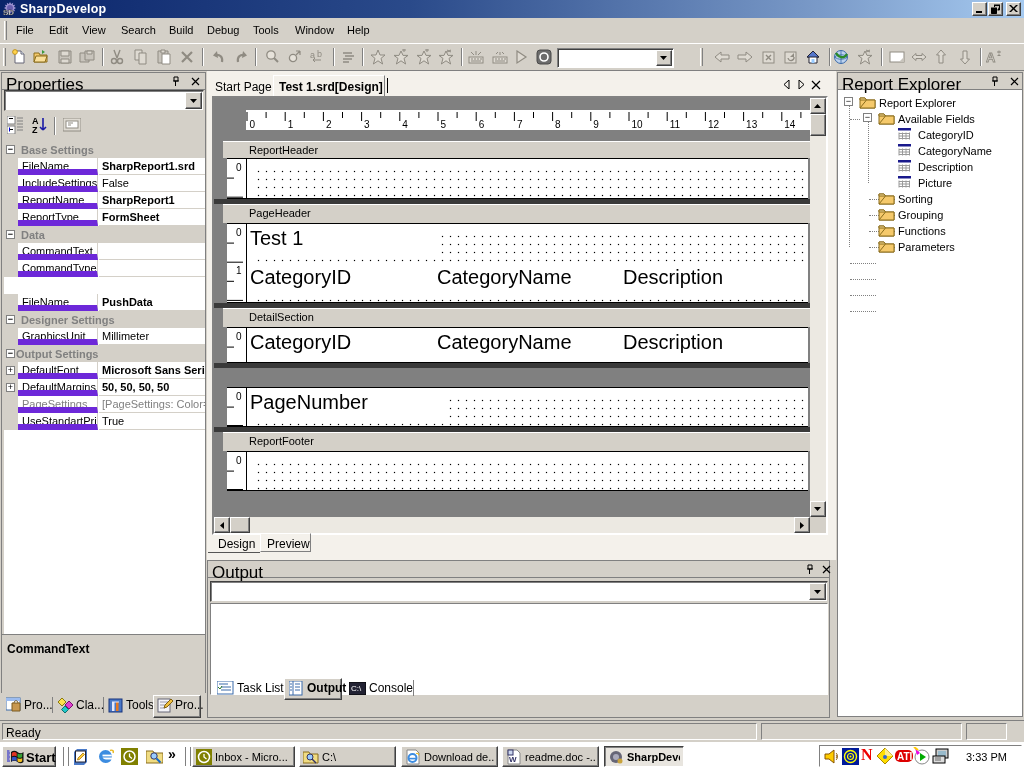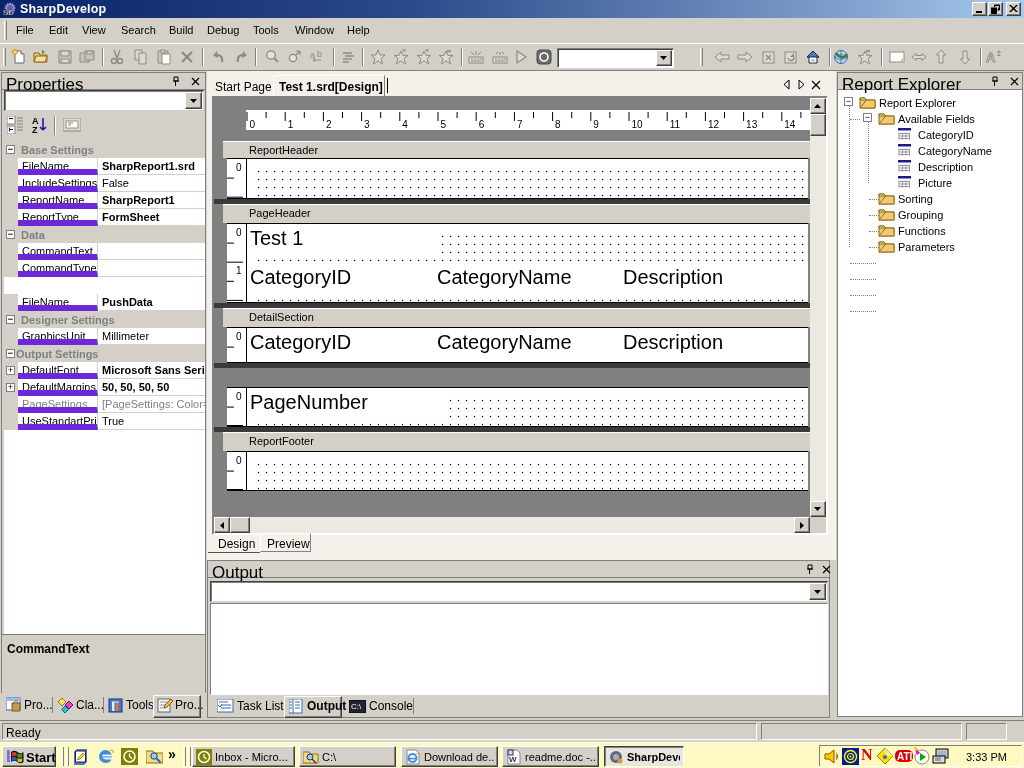--- a/index.html
+++ b/index.html
@@ -588,21 +588,21 @@
     <svg class="closex" style="left:613px" viewBox="0 0 11 11">
         <path d="M2 2l7 7M9 2l-7 7" stroke="#000" stroke-width="1.2"></path>
       </svg>
   </div>
   <div class="abs" style="left:2px;top:20px;width:618px;height:21px;background:#fff;border:1px solid #404040;border-right-color:#d4d0c8;border-bottom-color:#d4d0c8;box-shadow:inset 1px 1px 0 #808080;">
     <div class="abs" style="right:1px;top:1px;width:17px;height:17px;background:#d4d0c8;border-top:1px solid #fff;border-left:1px solid #fff;border-right:1px solid #404040;border-bottom:1px solid #404040;box-shadow:inset -1px -1px 0 #808080;"><svg width="8" height="5" viewBox="0 0 8 5" style="margin:6px 0 0 4px">
           <path d="M0 0h7L3.5 4z" fill="#000"></path>
         </svg></div>
   </div>
   <div class="abs" style="left:2px;top:42px;width:618px;height:92px;background:#fff;border:1px solid #808080;border-right-color:#fff;border-bottom-color:#fff;"></div>
-  <div id="outtabs" class="abs" style="left:0;top:134px;width:621px;height:38px;font-size:12px;">
+  <div id="outtabs" class="abs" style="left:0;top:116px;width:621px;height:38px;font-size:12px;">
     <svg class="abs" style="left:9px;top:4px" width="17" height="14" viewBox="0 0 17 14">
         <rect x="0" y="0" width="16" height="13" fill="#fff" stroke="#3a6aaa"></rect>
         <path d="M2 3h9M4 6h10M4 9h10" stroke="#3a6aaa"></path>
         <path d="M1 6l2 2 2-3" stroke="#2a7a2a" fill="none"></path>
       </svg>
     <div class="abs" style="left:29px;top:4px;">Task List</div>
     <div class="abs raised" style="left:76px;top:1px;width:58px;height:22px;background:#d4d0c8;"></div>
     <svg class="abs" style="left:81px;top:4px" width="15" height="15" viewBox="0 0 15 15">
         <rect x="0" y="0" width="13" height="14" fill="#fff" stroke="#3a6aaa"></rect>
         <path d="M4 0v14" stroke="#3a6aaa"></path>
@@ -702,21 +702,21 @@
     </svg>
 <div class="trow" style="left:60px;top:168px;">Parameters</div>
 </div>
 <div id="statusbar" class="abs" style="left:0;top:720px;width:1024px;height:22px;background:#d4d0c8;border-top:1px solid #808080;">
   <div class="abs" style="left:2px;top:2px;width:755px;height:17px;border:1px solid;border-color:#808080 #fff #fff #808080;">
       <div style="position:absolute;left:3px;top:2px;font-size:12px;">Ready</div>
     </div>
   <div class="abs" style="left:761px;top:2px;width:201px;height:17px;border:1px solid;border-color:#808080 #fff #fff #808080;"></div>
   <div class="abs" style="left:966px;top:2px;width:41px;height:17px;border:1px solid;border-color:#808080 #fff #fff #808080;"></div>
 </div>
-<div id="taskbar" class="abs" style="left:0;top:742px;width:1024px;height:26px;background:#fef9c3;border-top:1px solid #fff;">
+<div id="taskbar" class="abs" style="left:0;top:742px;width:1024px;height:26px;background:#ffffff;border-top:1px solid #fff;">
   <div class="abs raised" style="left:2px;top:3px;width:54px;height:21px;background:#d4d0c8;">
     <svg class="abs" style="left:3px;top:2px" width="19" height="16" viewBox="0 0 19 16">
         <path d="M1 2h2.5M1 4h3M1 6h2.5M1 8h3M1 10h2.5M1 12h3" stroke="#1a1acc" stroke-width="1"></path>
         <g>
           <path d="M5 3c2-1.6 4.5-1.6 6.5 0c2 1.6 4 1.6 6 0v10c-2 1.6-4 1.6-6 0c-2-1.6-4.5-1.6-6.5 0z" fill="#111"></path>
           <path d="M5.8 4c1.5-1.2 3.4-1.2 4.9 0v3.6c-1.5-1.2-3.4-1.2-4.9 0z" fill="#e23323"></path>
           <path d="M11.5 4.3c1.5 1.2 3.2 1.2 4.7 0v3.6c-1.5 1.2-3.2 1.2-4.7 0z" fill="#35a135"></path>
           <path d="M5.8 8.6c1.5-1.2 3.4-1.2 4.9 0v3.6c-1.5-1.2-3.4-1.2-4.9 0z" fill="#3353c4"></path>
           <path d="M11.5 8.9c1.5 1.2 3.2 1.2 4.7 0v3.4c-1.5 1.2-3.2 1.2-4.7 0z" fill="#f3c021"></path>
         </g>

